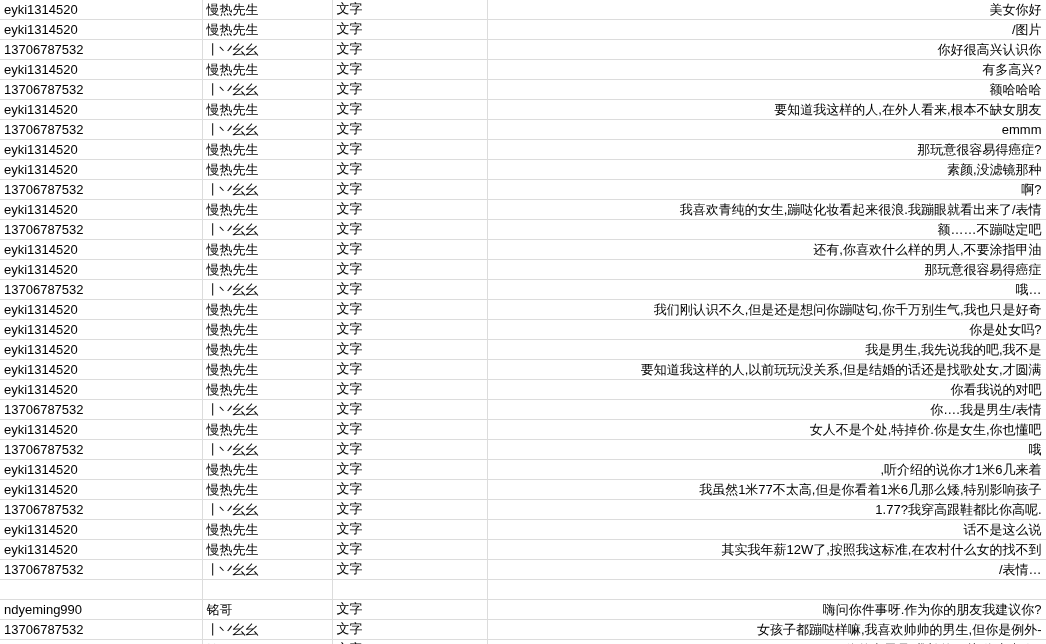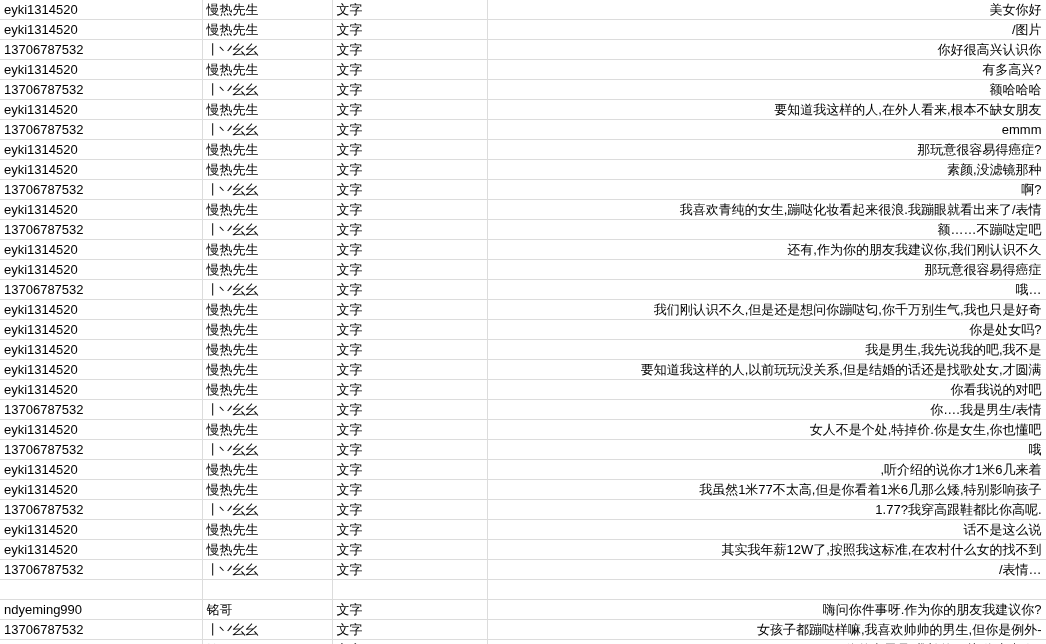--- a/index.html
+++ b/index.html
@@ -29,21 +29,21 @@
     white-space: nowrap;
     overflow: hidden;
     vertical-align: middle;
   }
   col.c-id      { width: 202px; }
   col.c-name    { width: 130px; }
   col.c-type    { width: 155px; }
   col.c-msg     { width: 559px; }
   .cell-id   { text-align: left; }
   .cell-name { }
-  .cell-type { text-align: left; padding-left: 8px; }
+  .cell-type { text-align: left; padding-left: 8px; font-family: Liberation Mono, monospace; }
   .cell-msg  { text-align: right; padding-right: 6px; }
   tr.blank td {
     border-bottom: 1px solid #dcdcdc;
   }
   tr.blank td.cell-id,
   tr.blank td.cell-name,
   tr.blank td.cell-type,
   tr.blank td.cell-msg { height: 19px; }
 </style>
 </head>
@@ -126,21 +126,21 @@
       <tr>
         <td class="cell-id">13706787532</td>
         <td class="cell-name">丨丷幺幺</td>
         <td class="cell-type">文字</td>
         <td class="cell-msg">额……不蹦哒定吧</td>
       </tr>
       <tr>
         <td class="cell-id">eyki1314520</td>
         <td class="cell-name">慢热先生</td>
         <td class="cell-type">文字</td>
-        <td class="cell-msg">还有,作为你的朋友我建议你,我们刚认识不久</td>
+        <td class="cell-msg">还有,你喜欢什么样的男人,不要涂指甲油</td>
       </tr>
       <tr>
         <td class="cell-id">eyki1314520</td>
         <td class="cell-name">慢热先生</td>
         <td class="cell-type">文字</td>
         <td class="cell-msg">那玩意很容易得癌症</td>
       </tr>
       <tr>
         <td class="cell-id">13706787532</td>
         <td class="cell-name">丨丷幺幺</td>

